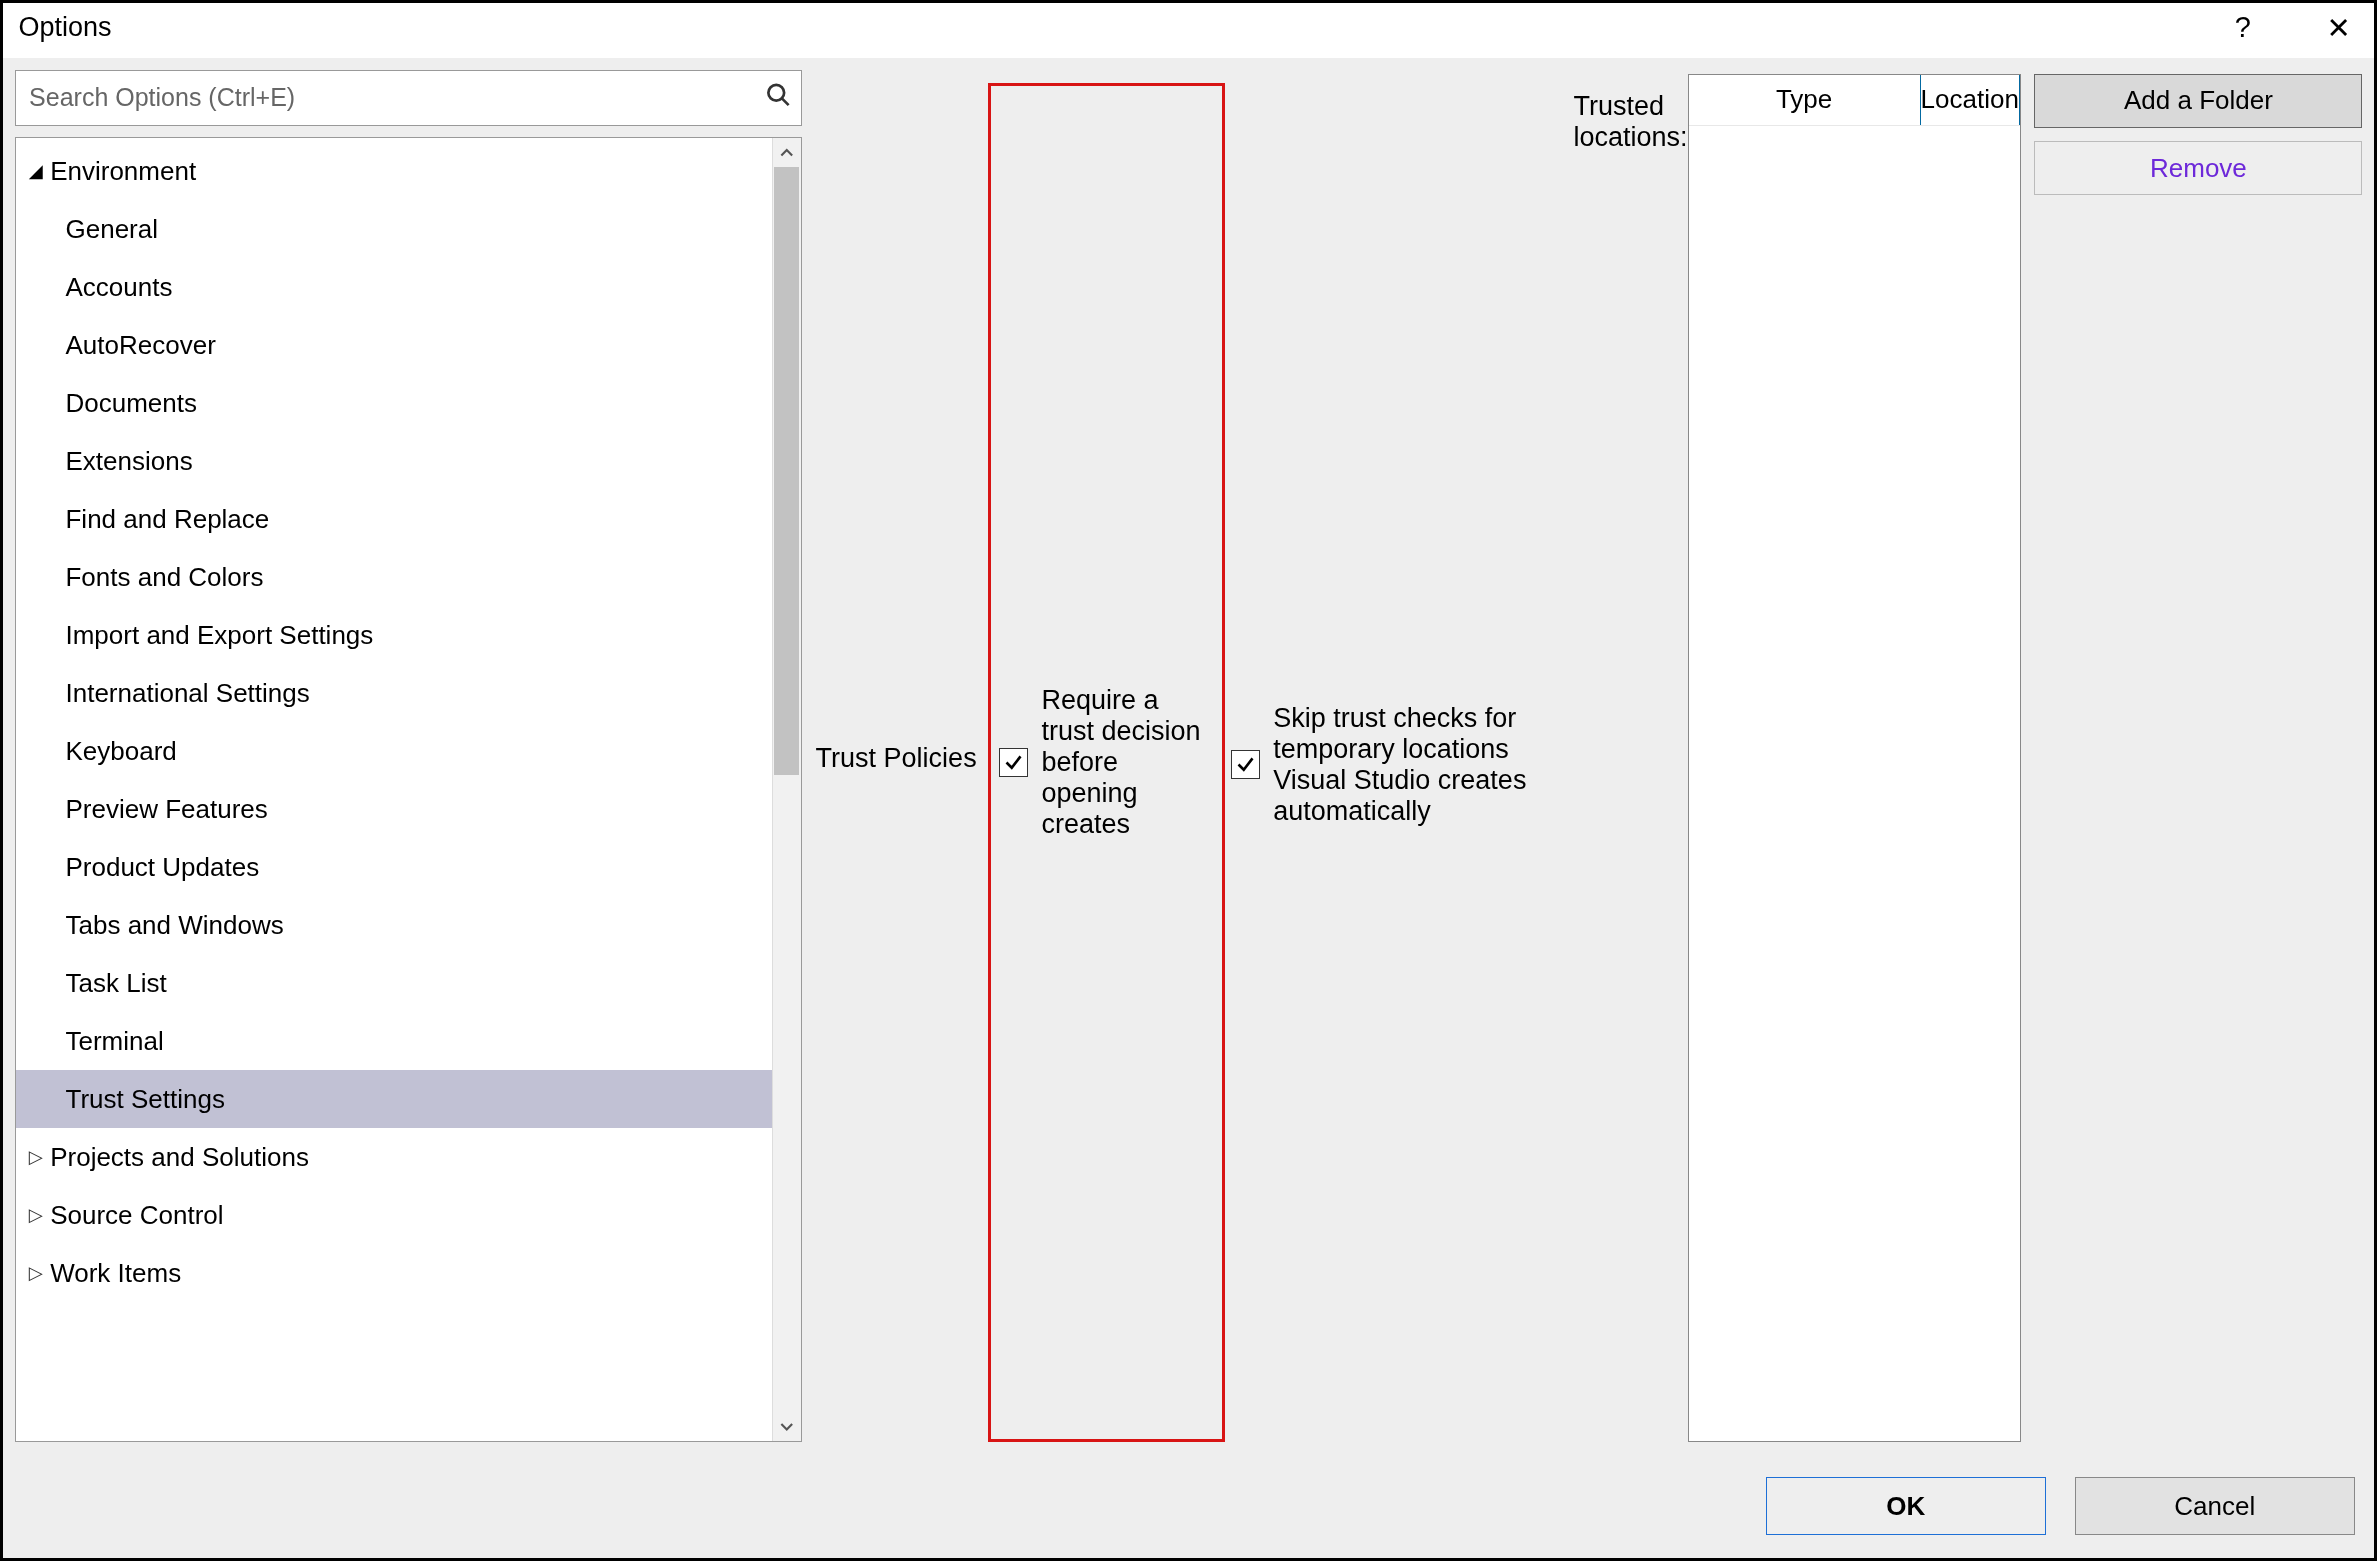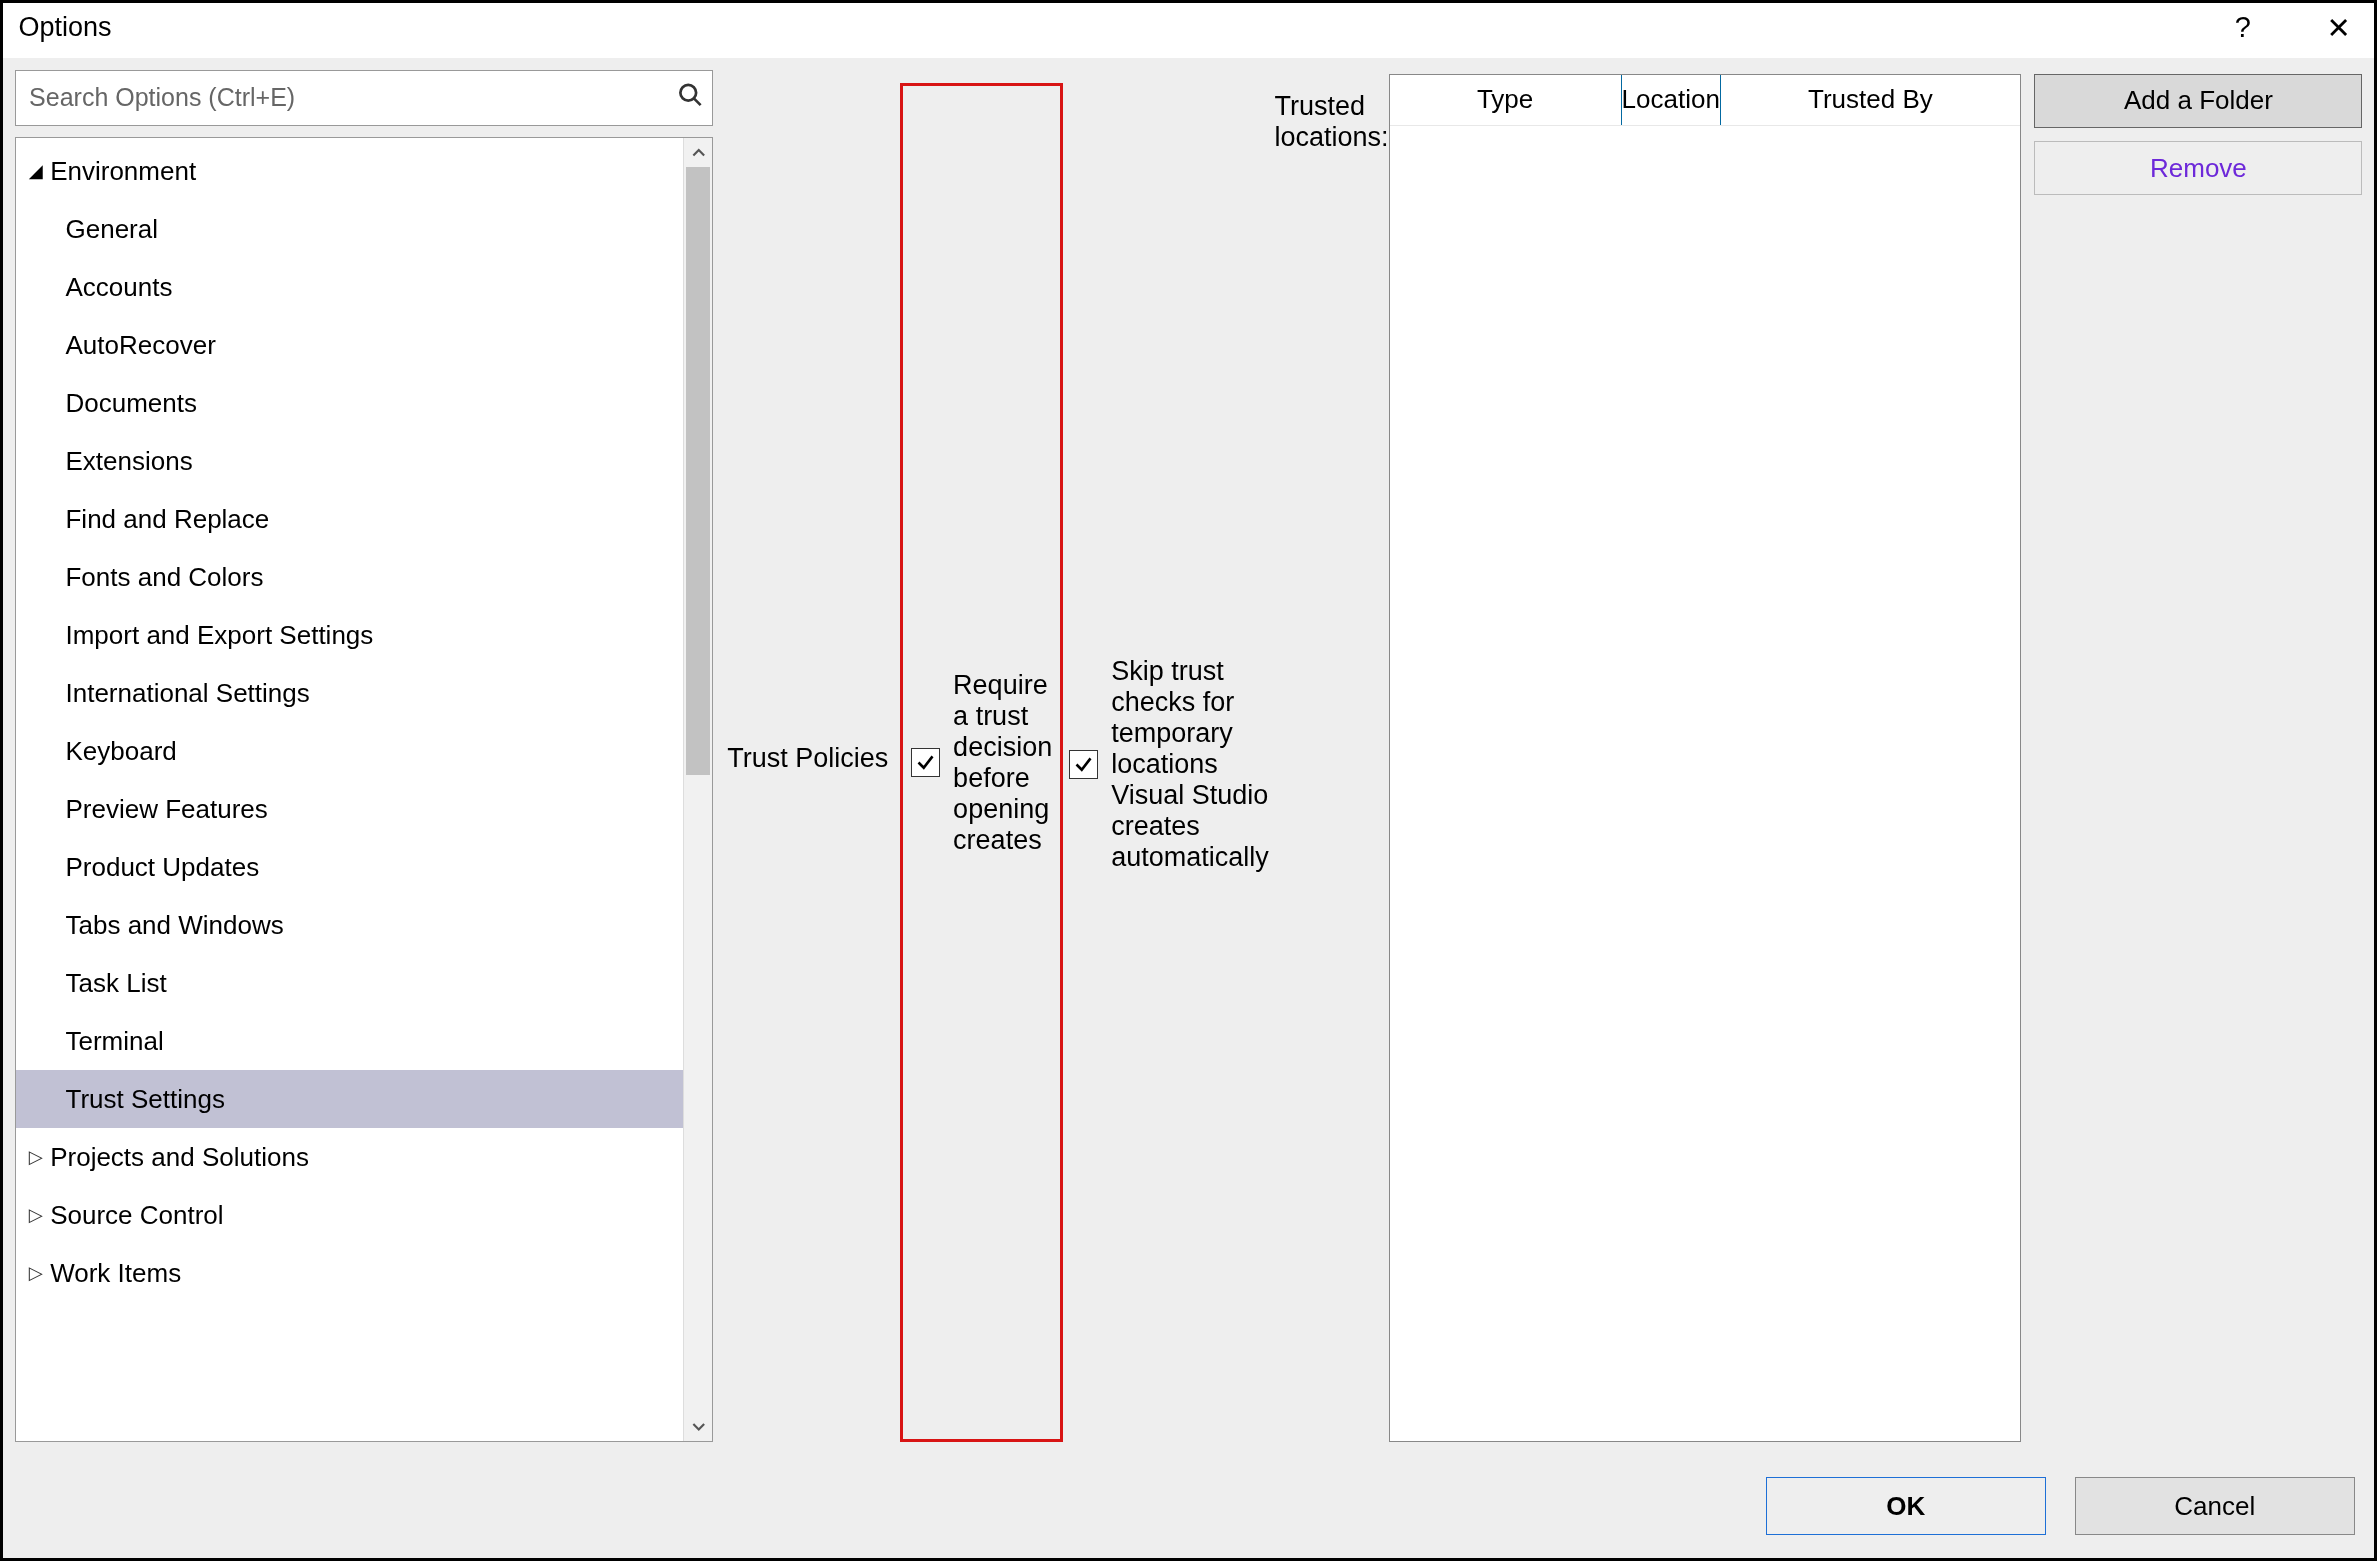--- a/index.html
+++ b/index.html
@@ -407,21 +407,20 @@
         <span>Skip trust checks for temporary locations Visual Studio creates automatically</span>
       </label>
 
       <div class="subheading">Trusted locations:</div>
 
       <div class="locations-row">
         <div class="table-wrap">
           <div class="table-head">
             <div class="th type">Type</div>
             <div class="th location">Location</div>
-            <div class="th trustedby">Trusted By</div>
           </div>
 
         </div>
         <div class="buttons-col">
           <button class="btn primary">Add a Folder</button>
           <button class="btn disabled">Remove</button>
         </div>
       </div>
     </div>
   </div>

